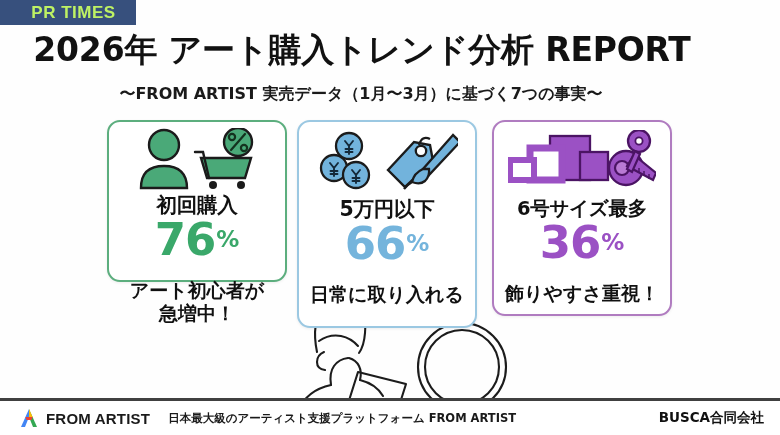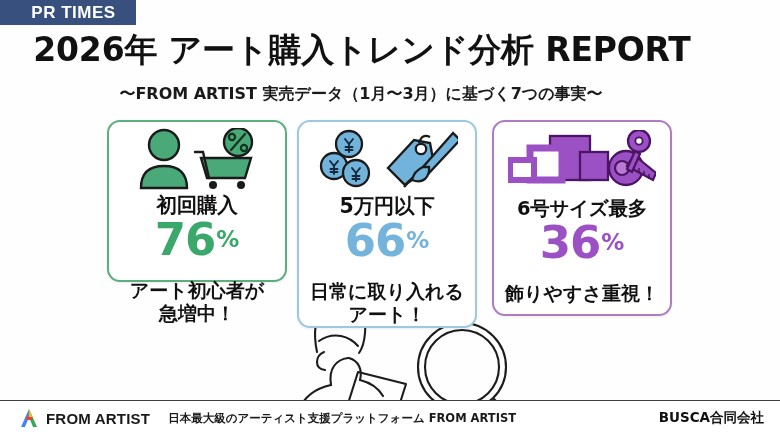--- a/index.html
+++ b/index.html
@@ -10,21 +10,21 @@
     position:relative;
   }
   .stage{position:absolute;inset:0;background:#fefefe;}
 
   
   .prtimes{
     position:absolute;left:0;top:0;width:136px;height:25px;
     background:#37507d;display:flex;align-items:center;justify-content:center;
   }
   .prtimes span{
-    color:#ffffff;font-size:17px;font-weight:bold;letter-spacing:.5px;
+    color:#bef264;font-size:17px;font-weight:bold;letter-spacing:.5px;
     font-family:"Liberation Sans",sans-serif;
     padding-left:11px;
   }
 
   
   .title{
     position:absolute;left:0;top:28px;width:724px;text-align:center;
     font-size:33px;font-weight:bold;color:#111111;
     letter-spacing:-.2px;white-space:nowrap;
     font-family:"DejaVu Sans","Liberation Sans",sans-serif;
@@ -70,21 +70,21 @@
     color:#111;line-height:1.22;white-space:nowrap;
     font-family:"DejaVu Sans","Liberation Sans",sans-serif;
   }
 
   
   .art{position:absolute;left:0;top:0;width:780px;height:435px;z-index:2;pointer-events:none;}
 
   
   .footer{
     position:absolute;left:0;bottom:0;width:780px;height:34px;
-    background:#ffffff;border-top:1px solid #404040;
+    background:#ffffff;border-top:3px solid #404040;
     display:flex;align-items:center;z-index:5;
   }
   .f-logo{width:26px;height:26px;margin-left:16px;display:flex;align-items:center;justify-content:center;}
   .f-brand{
     font-size:15px;font-weight:bold;color:#1a1a1a;margin-left:4px;letter-spacing:.2px;
     font-family:"Liberation Sans",sans-serif;white-space:nowrap;
   }
   .f-tag{
     font-size:11.5px;font-weight:bold;color:#1a1a1a;margin-left:18px;white-space:nowrap;
     font-family:"DejaVu Sans","Liberation Sans",sans-serif;
@@ -192,21 +192,20 @@
           </g>
         </svg>
       </div>
       <div class="card-label">5万円以下</div>
       <div class="pct">
         <span class="num">66</span>
         <span class="sym">%</span>
       </div>
       <div class="caption">
         <div>日常に取り入れる</div>
-        <div>アート！</div>
       </div>
     </div>
 
     <div class="card c3">
       <div class="icon-wrap">
         <svg width="148" height="62" viewBox="0 0 148 62">
           <g>
             <rect x="42" y="6" width="40" height="44" fill="#9b51c4" stroke="#4b1464" stroke-width="2.3"></rect>
             <rect x="22" y="18" width="32" height="32" fill="#fff" stroke="#9b51c4" stroke-width="7"></rect>
             <rect x="2" y="30" width="24" height="20" fill="#fff" stroke="#9b51c4" stroke-width="6"></rect>

